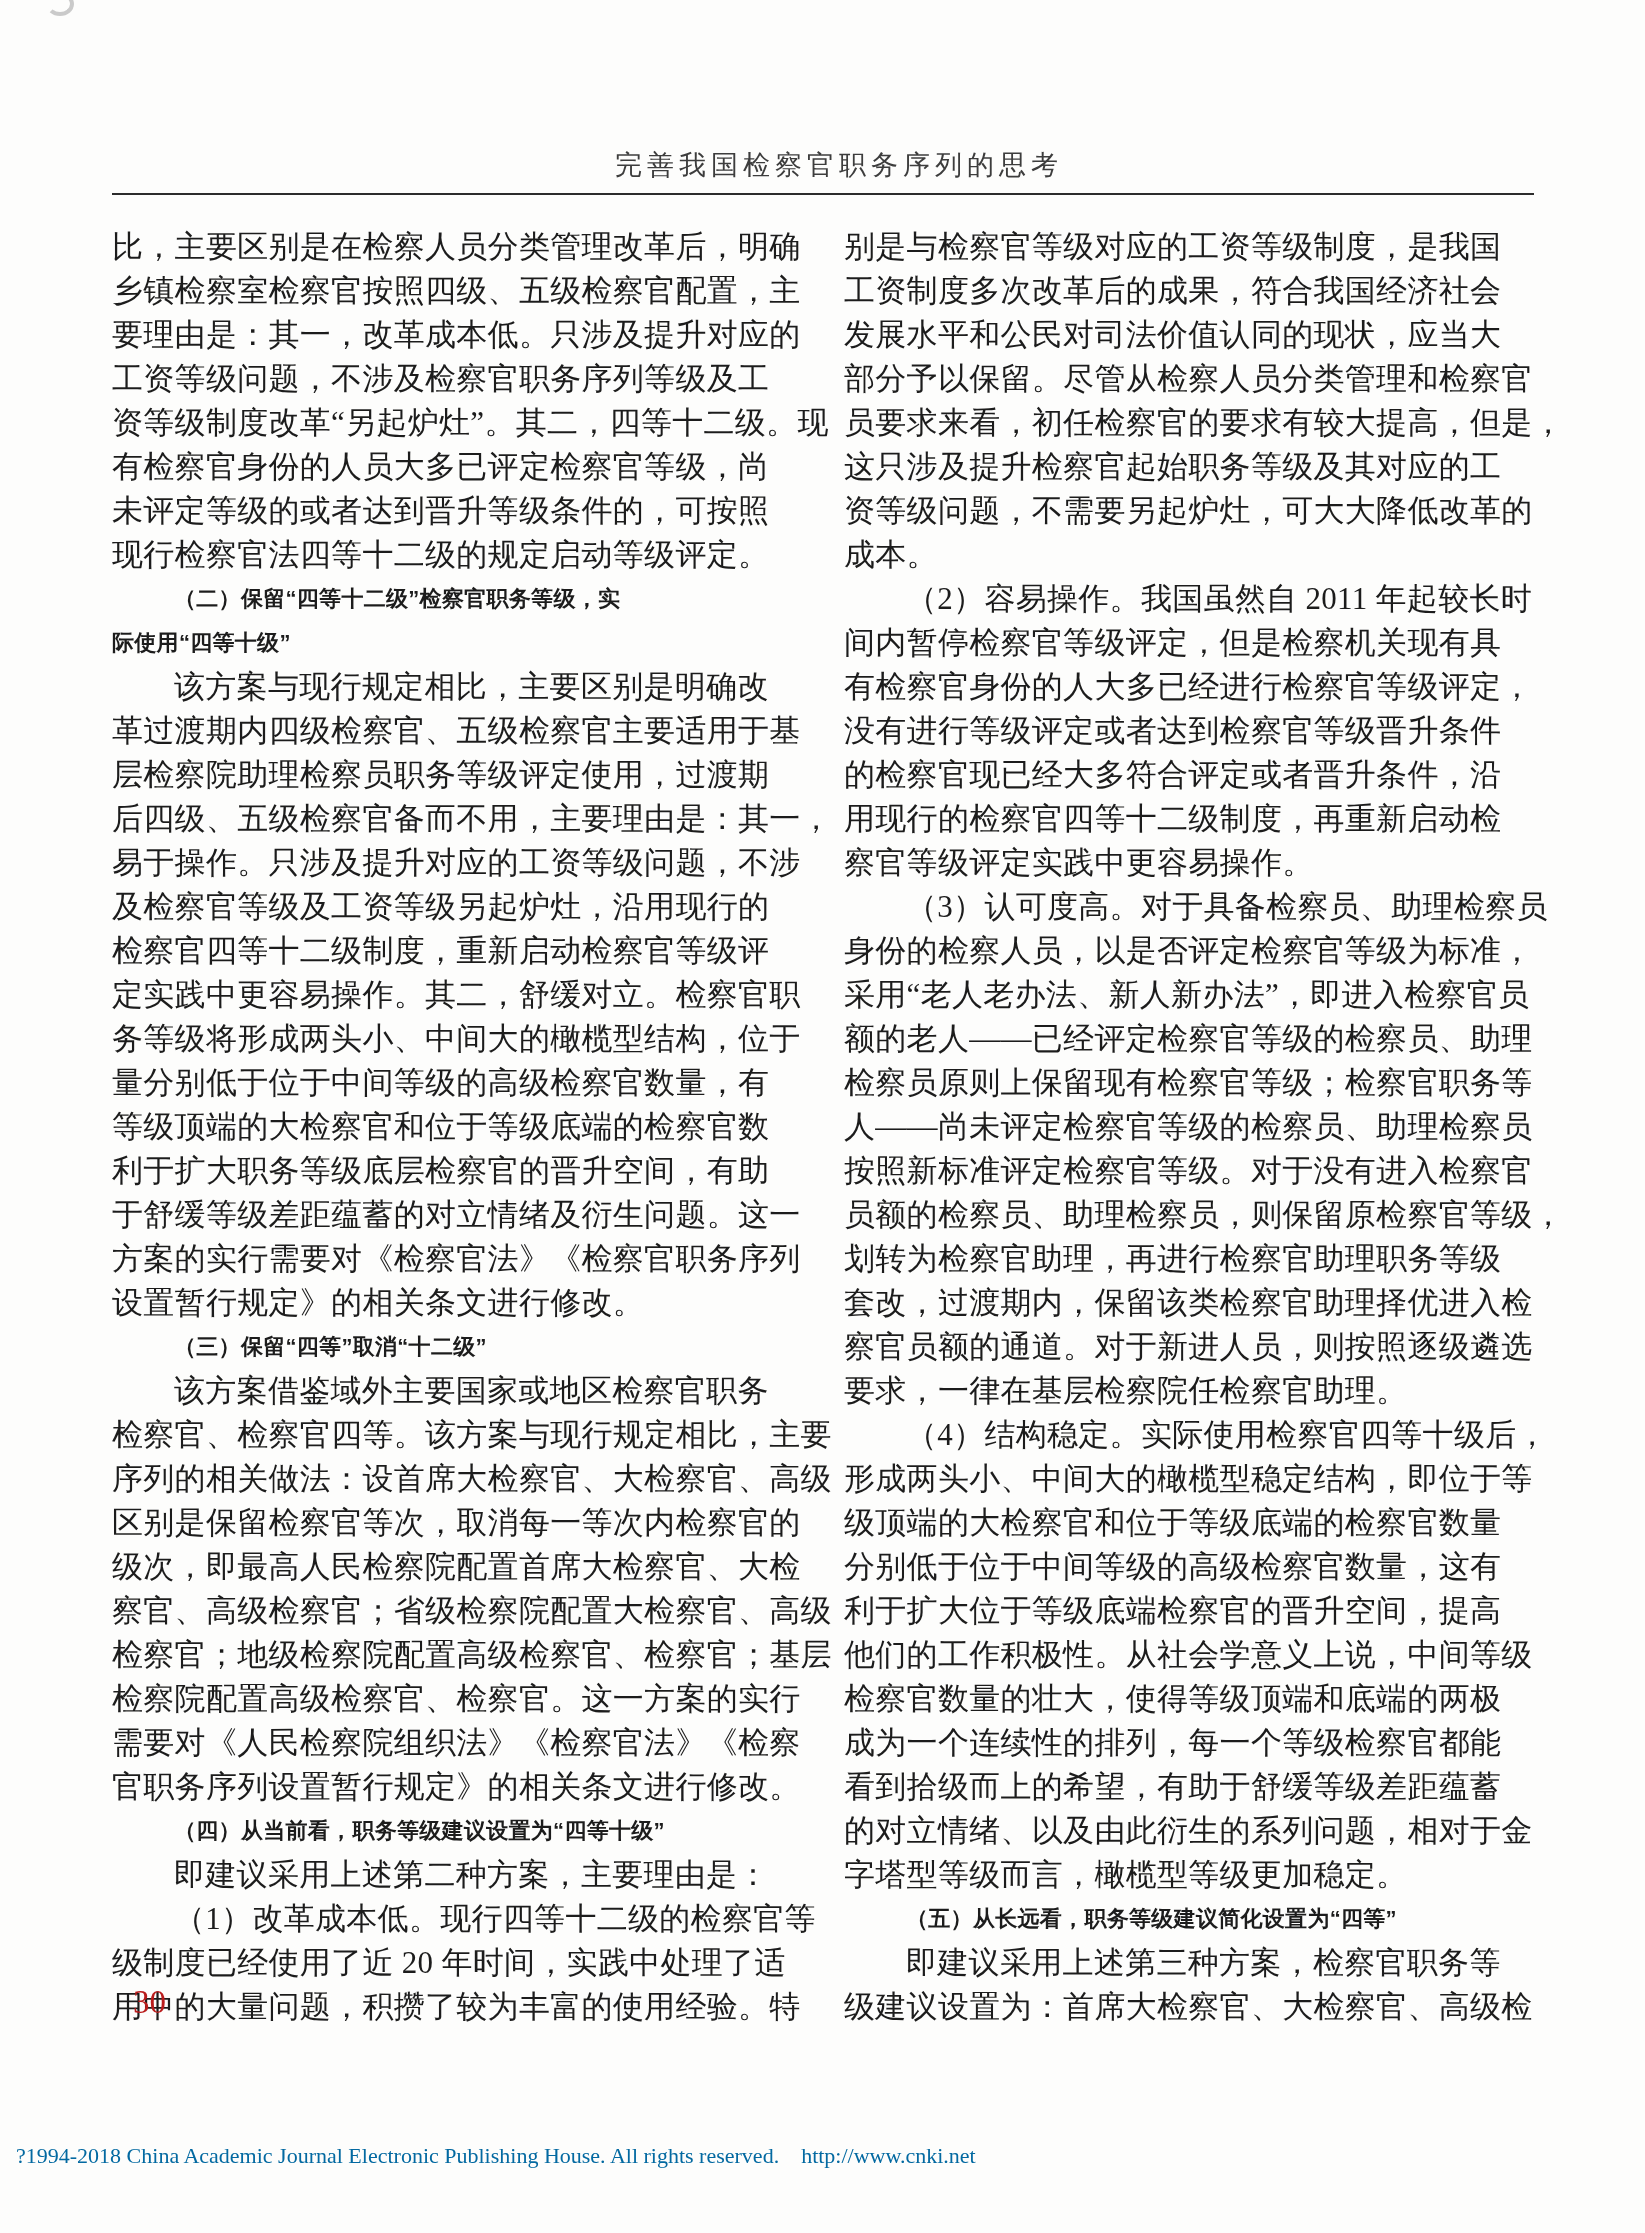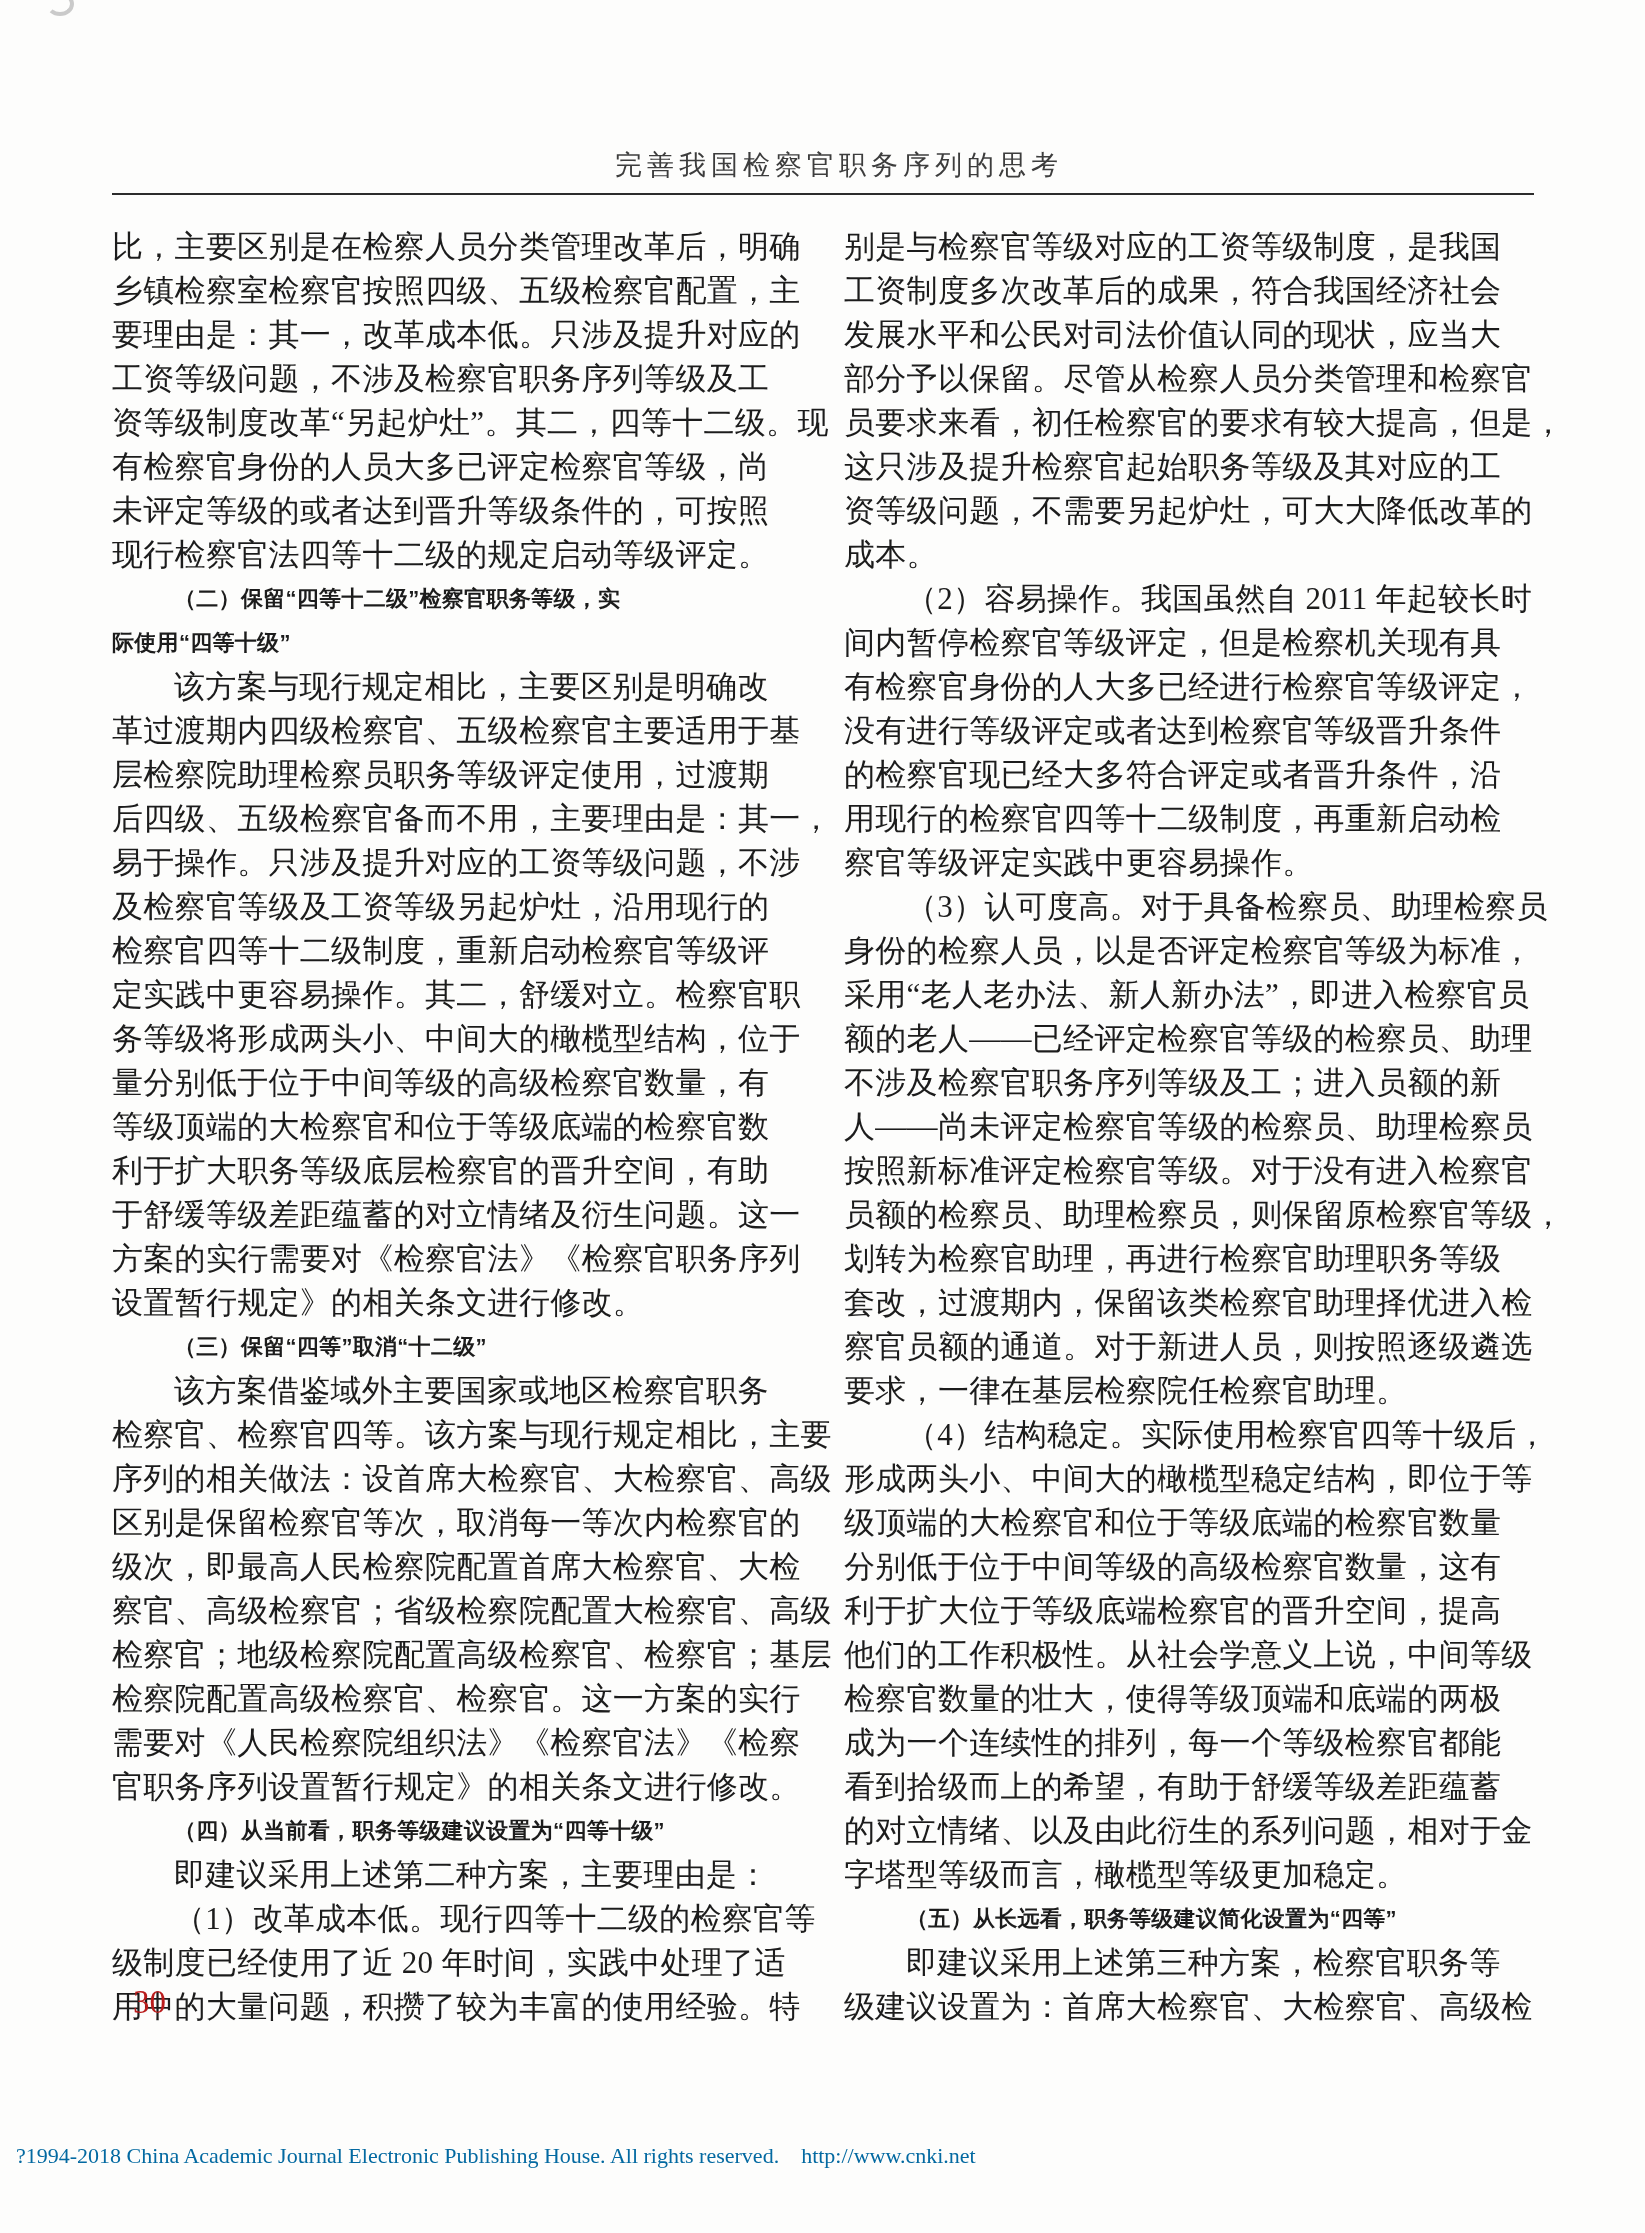--- a/index.html
+++ b/index.html
@@ -123,21 +123,21 @@
       <div class="line">间内暂停检察官等级评定，但是检察机关现有具</div>
       <div class="line">有检察官身份的人大多已经进行检察官等级评定，</div>
       <div class="line">没有进行等级评定或者达到检察官等级晋升条件</div>
       <div class="line">的检察官现已经大多符合评定或者晋升条件，沿</div>
       <div class="line">用现行的检察官四等十二级制度，再重新启动检</div>
       <div class="line">察官等级评定实践中更容易操作。</div>
       <div class="line indent">（3）认可度高。对于具备检察员、助理检察员</div>
       <div class="line">身份的检察人员，以是否评定检察官等级为标准，</div>
       <div class="line">采用“老人老办法、新人新办法”，即进入检察官员</div>
       <div class="line">额的老人——已经评定检察官等级的检察员、助理</div>
-      <div class="line">不涉及检察官职务序列等级及工；进入员额的新</div>
+      <div class="line">检察员原则上保留现有检察官等级；检察官职务等</div>
       <div class="line">人——尚未评定检察官等级的检察员、助理检察员</div>
       <div class="line">按照新标准评定检察官等级。对于没有进入检察官</div>
       <div class="line">员额的检察员、助理检察员，则保留原检察官等级，</div>
       <div class="line">划转为检察官助理，再进行检察官助理职务等级</div>
       <div class="line">套改，过渡期内，保留该类检察官助理择优进入检</div>
       <div class="line">察官员额的通道。对于新进人员，则按照逐级遴选</div>
       <div class="line">要求，一律在基层检察院任检察官助理。</div>
       <div class="line indent">（4）结构稳定。实际使用检察官四等十级后，</div>
       <div class="line">形成两头小、中间大的橄榄型稳定结构，即位于等</div>
       <div class="line">级顶端的大检察官和位于等级底端的检察官数量</div>

